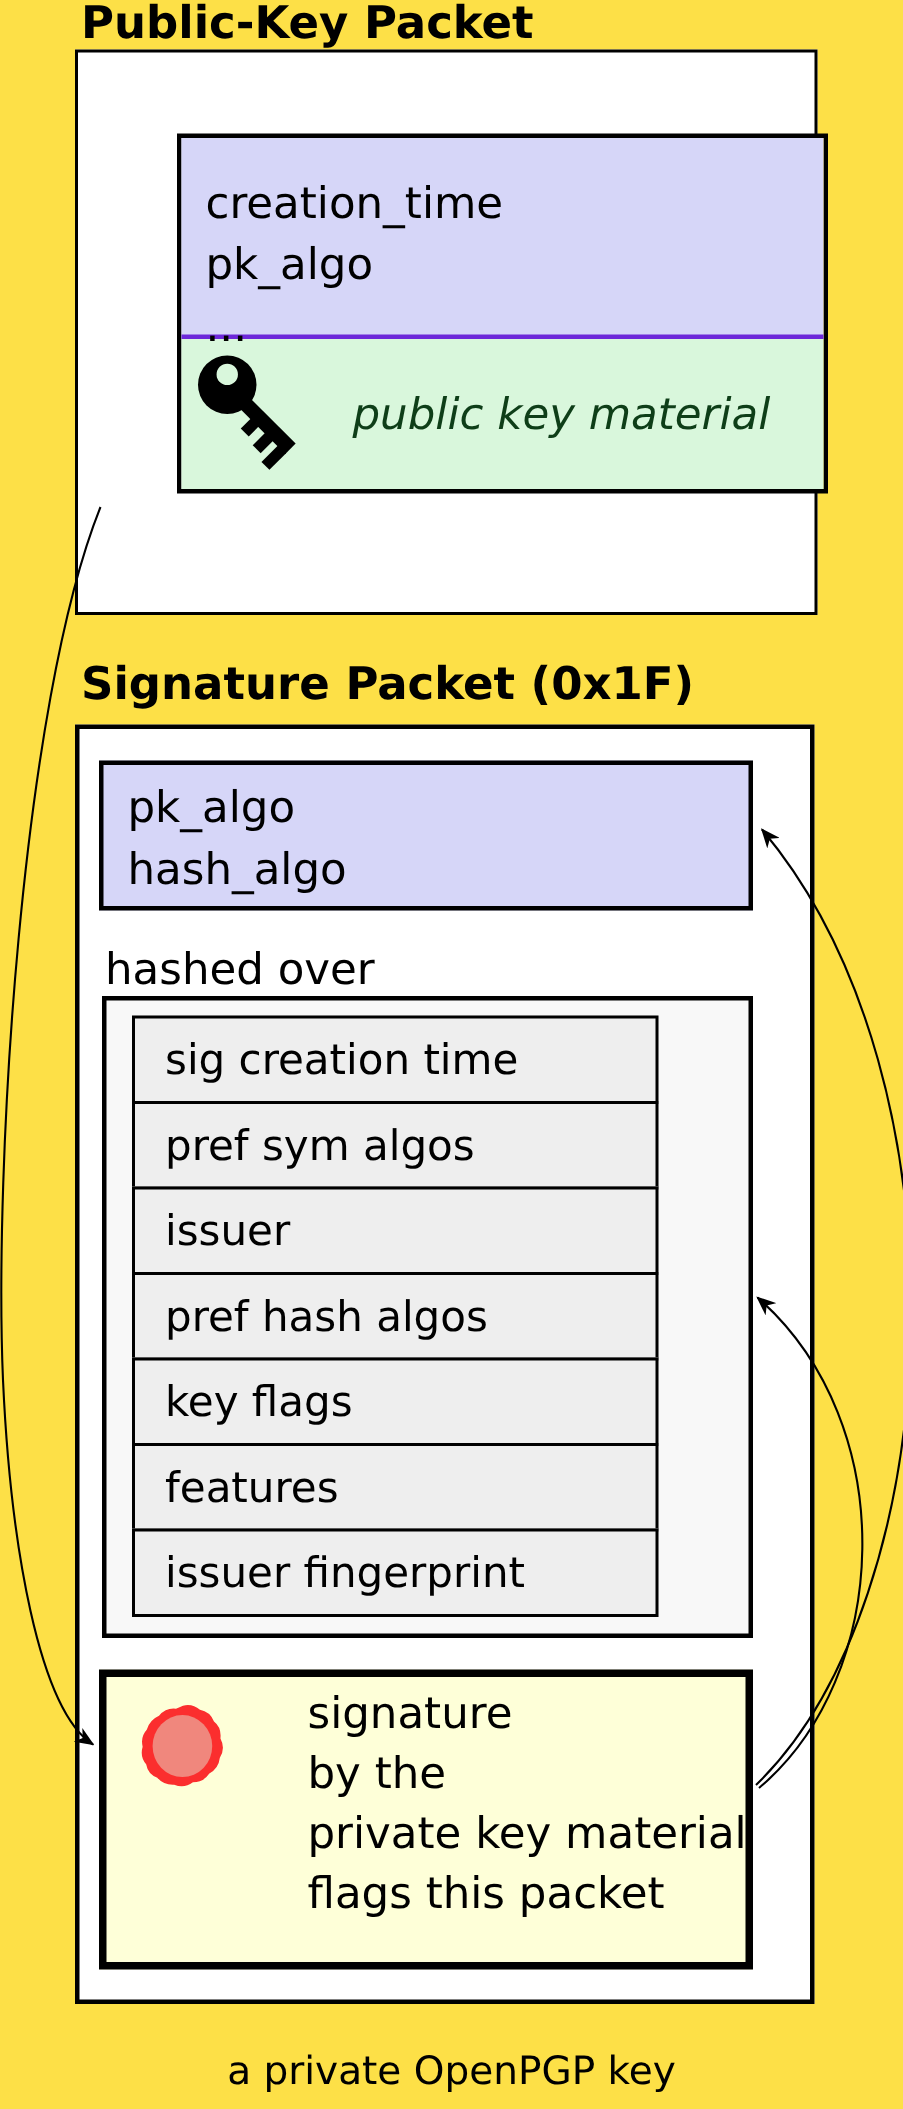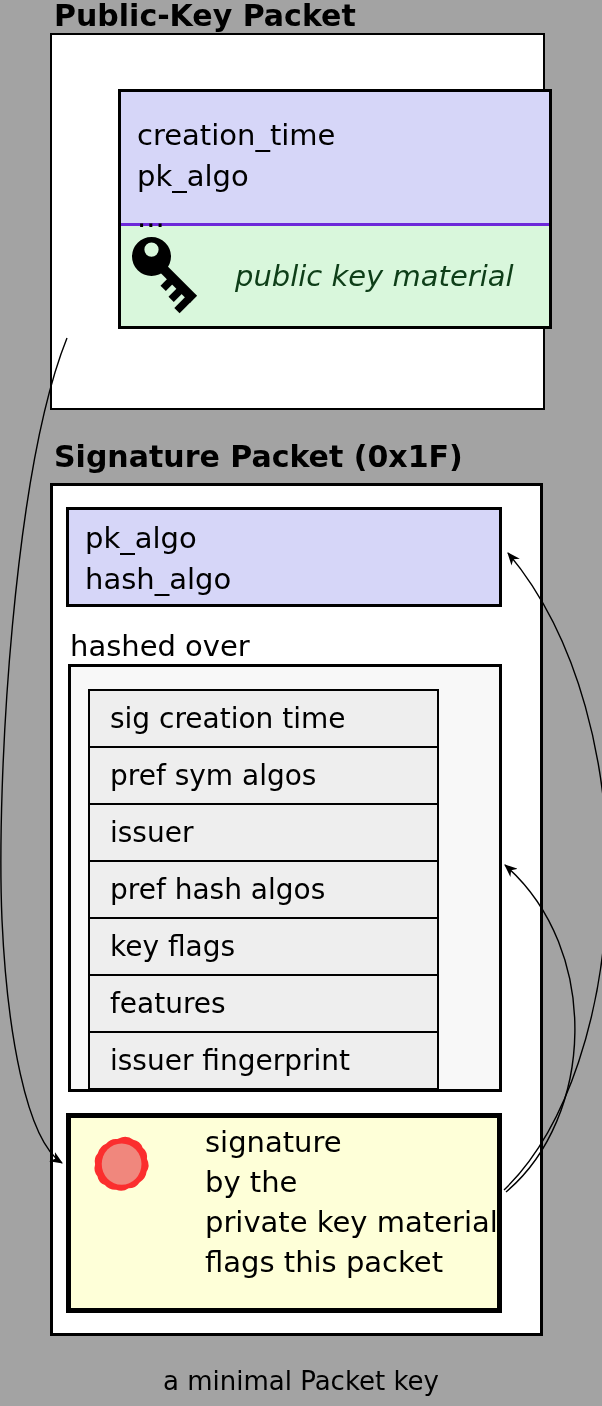--- a/index.html
+++ b/index.html
@@ -1,17 +1,17 @@
 <!DOCTYPE html>
 <html><head>
 <meta charset="utf-8">
 <style>
   html,body{margin:0;padding:0;background:#ffffff;}
   #page{
-    position:relative;width:602px;height:1406px;background:#a3a3a3;
+    position:relative;width:602px;height:1406px;background:#fde047;
     font-family:"DejaVu Sans","Liberation Sans",sans-serif;color:#000;
     overflow:hidden;
   }
   .abs{position:absolute;}
   .pkt-title{font-weight:bold;font-size:30px;line-height:32px;white-space:nowrap;}
   .outer-box{background:#ffffff;border:2px solid #000;box-sizing:border-box;}
   .outer-box.thick{border-width:3px;}
   
   #pk-box{left:66px;top:54px;width:434px;border:3px solid #000;box-sizing:border-box;}
   .pk-header{background:#d6d6f8;height:134px;border-bottom:3px solid #6d28d9;
@@ -22,21 +22,21 @@
   
   #sig-meta{left:66px;top:507px;width:436px;height:100px;border:3px solid #000;
             box-sizing:border-box;background:#d6d6f8;padding:8px 0 0 16px;}
   #sig-meta .field-line{font-size:29px;line-height:41px;}
   #hashed-label{left:70px;top:629px;font-size:29px;line-height:34px;}
   #hashed-box{left:68px;top:664px;width:434px;height:428px;border:3px solid #000;
               box-sizing:border-box;background:#f8f8f8;padding:10px 0 0 17px;}
   .subpacket-row{width:351px;height:59px;box-sizing:border-box;border:2px solid #000;
                  margin-top:-2px;background:#eeeeee;font-size:28px;
                  display:flex;align-items:center;padding-left:20px;}
-  .subpacket-row:first-child{margin-top:12px;}
+  .subpacket-row:first-child{margin-top:0;}
   #sig-box{left:66px;top:1113px;width:436px;height:200px;border:5px solid #000;
            box-sizing:border-box;background:#feffd8;display:flex;}
   #seal-wrap{margin:8px 0 0 12px;flex:0 0 auto;}
   #sig-lines{margin:4px 0 0 8px;}
   #sig-lines .sig-line{font-size:29px;line-height:40px;white-space:nowrap;margin-left:36px;}
   #caption{left:0;top:1366px;width:602px;text-align:center;font-size:26px;}
   #arrow-layer{left:0;top:0;width:602px;height:1406px;pointer-events:none;}
 </style>
 </head>
 <body>
@@ -102,21 +102,21 @@
       </svg>
     </span>
     <div id="sig-lines">
         <div class="sig-line">signature</div>
         <div class="sig-line">by the</div>
         <div class="sig-line">private key material</div>
         <div class="sig-line">flags this packet</div>
       </div>
   </div>
 
-  <div class="abs" id="caption">a minimal Packet key</div>
+  <div class="abs" id="caption">a private OpenPGP key</div>
 
   <svg class="abs" id="arrow-layer" viewBox="0 0 602 1406">
     <defs>
       <marker id="ah" viewBox="0 0 12 10" markerWidth="13" markerHeight="11" refX="11" refY="5" orient="auto" markerUnits="userSpaceOnUse">
         <path d="M0 0 L12 5 L0 10 L3.5 5 Z" fill="#000"></path>
       </marker>
     </defs>
     <path d="M 67 338 C 14 470, -4 780, 2 920 C 7 1030, 26 1140, 62 1163" fill="none" stroke="#000" stroke-width="1.4" marker-end="url(#ah)"></path>
     <path d="M 504 1190 C 632 1066, 650 722, 508 553" fill="none" stroke="#000" stroke-width="1.4" marker-end="url(#ah)"></path>
     <path d="M 506 1192 C 594 1118, 602 950, 505 865" fill="none" stroke="#000" stroke-width="1.4" marker-end="url(#ah)"></path>

